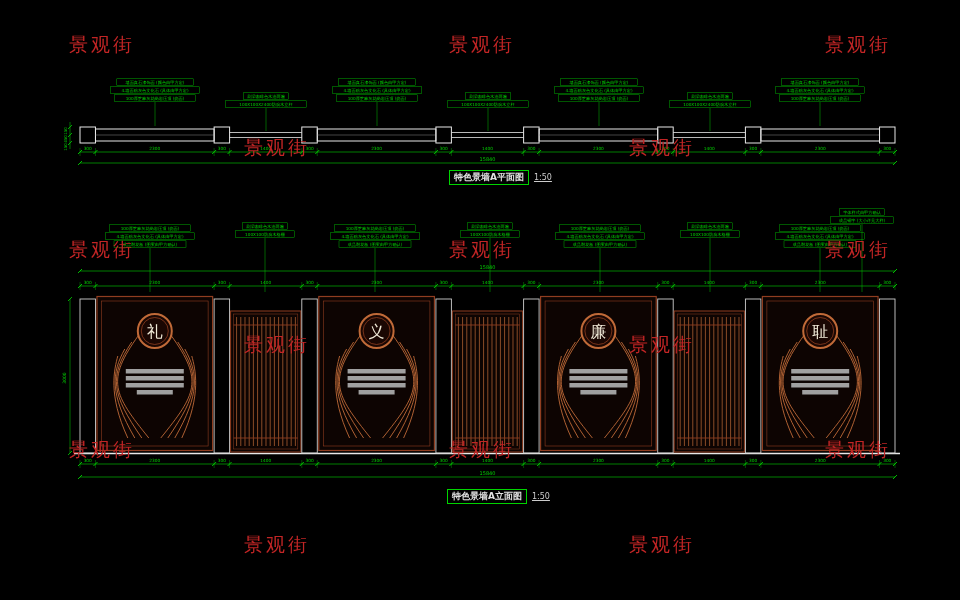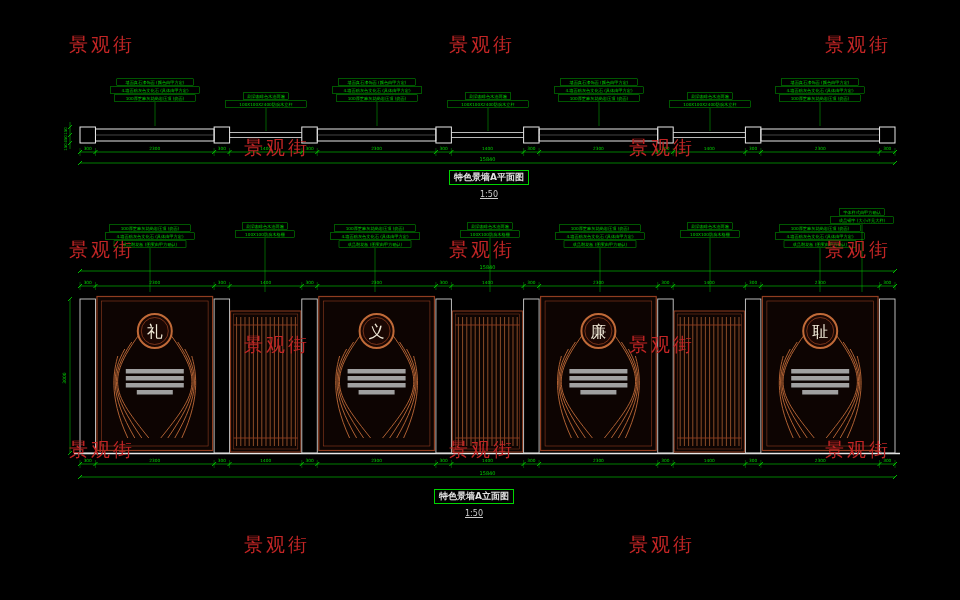--- a/index.html
+++ b/index.html
@@ -2,21 +2,21 @@
 <html><head>
 <meta charset="utf-8">
 <style>
   html,body{margin:0;padding:0;background:#000;}
   #canvas{position:relative;width:960px;height:600px;background:#000;overflow:hidden;
           font-family:"DejaVu Sans",sans-serif;}
   #draw{position:absolute;left:0;top:0;}
   svg text{font-family:"DejaVu Sans",sans-serif;}
   .wm{position:absolute;transform:translate(-50%,-50%);font-weight:normal;font-size:19px;
       letter-spacing:3px;white-space:nowrap;font-family:"DejaVu Sans",sans-serif;}
-  .titleblock{position:absolute;display:flex;align-items:center;gap:5px;z-index:5;flex-direction:column;}
+  .titleblock{position:absolute;display:flex;align-items:center;gap:5px;z-index:5;}
   .titlebox{border:1px solid #00cc00;color:#e0e0e0;font-size:9px;font-weight:bold;
             padding:0 4px;line-height:13px;white-space:nowrap;}
   .scalelab{color:#cccccc;font-size:8px;white-space:nowrap;text-decoration:underline;}
 </style>
 </head>
 <body>
 
 <div id="canvas">
   <svg id="draw" width="960" height="600">
       <g>
@@ -459,21 +459,21 @@
         <rect x="839.2" y="208.8" width="45.6" height="6.8" fill="none" stroke="#00d400" stroke-width="0.4"></rect>
         <text x="862" y="214" fill="#00d400" font-size="4.2" text-anchor="middle">字体样式由甲方确认</text>
       </g>
     </svg>
 
   <div class="titleblock" style="left:449px;top:170px">
     <span class="titlebox" style="border-color: rgb(0, 212, 0);">特色景墙A平面图</span>
     <span class="scalelab">1:50</span>
   </div>
 
-  <div class="titleblock" style="left:434px;top:489px">
+  <div class="titleblock" style="left:447px;top:489px">
     <span class="titlebox" style="border-color: rgb(0, 212, 0);">特色景墙A立面图</span>
     <span class="scalelab">1:50</span>
   </div>
 
   <div id="wms">
       <div class="wm" style="left: 102px; top: 45px; color: rgb(194, 37, 37);">景观街</div>
       <div class="wm" style="left: 482px; top: 45px; color: rgb(194, 37, 37);">景观街</div>
       <div class="wm" style="left: 858px; top: 45px; color: rgb(194, 37, 37);">景观街</div>
       <div class="wm" style="left: 277px; top: 148px; color: rgb(194, 37, 37);">景观街</div>
       <div class="wm" style="left: 662px; top: 148px; color: rgb(194, 37, 37);">景观街</div>

